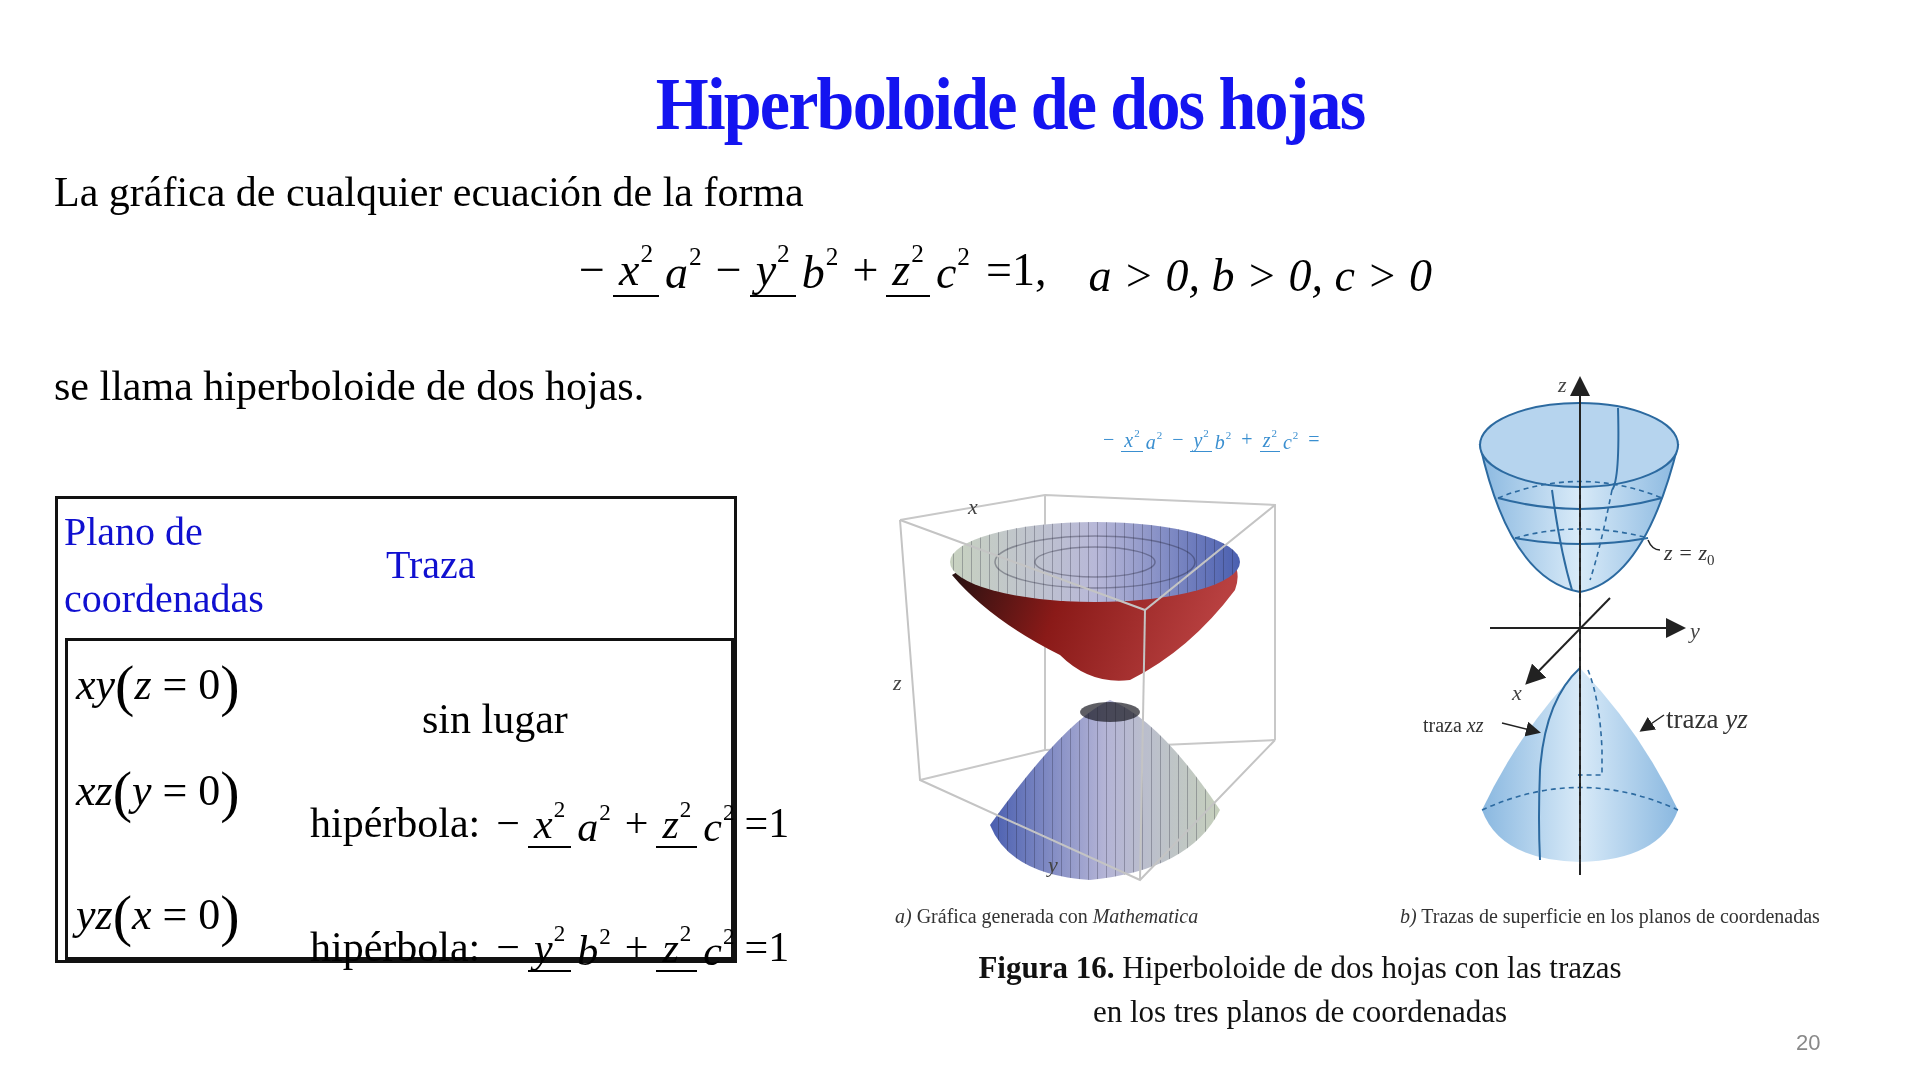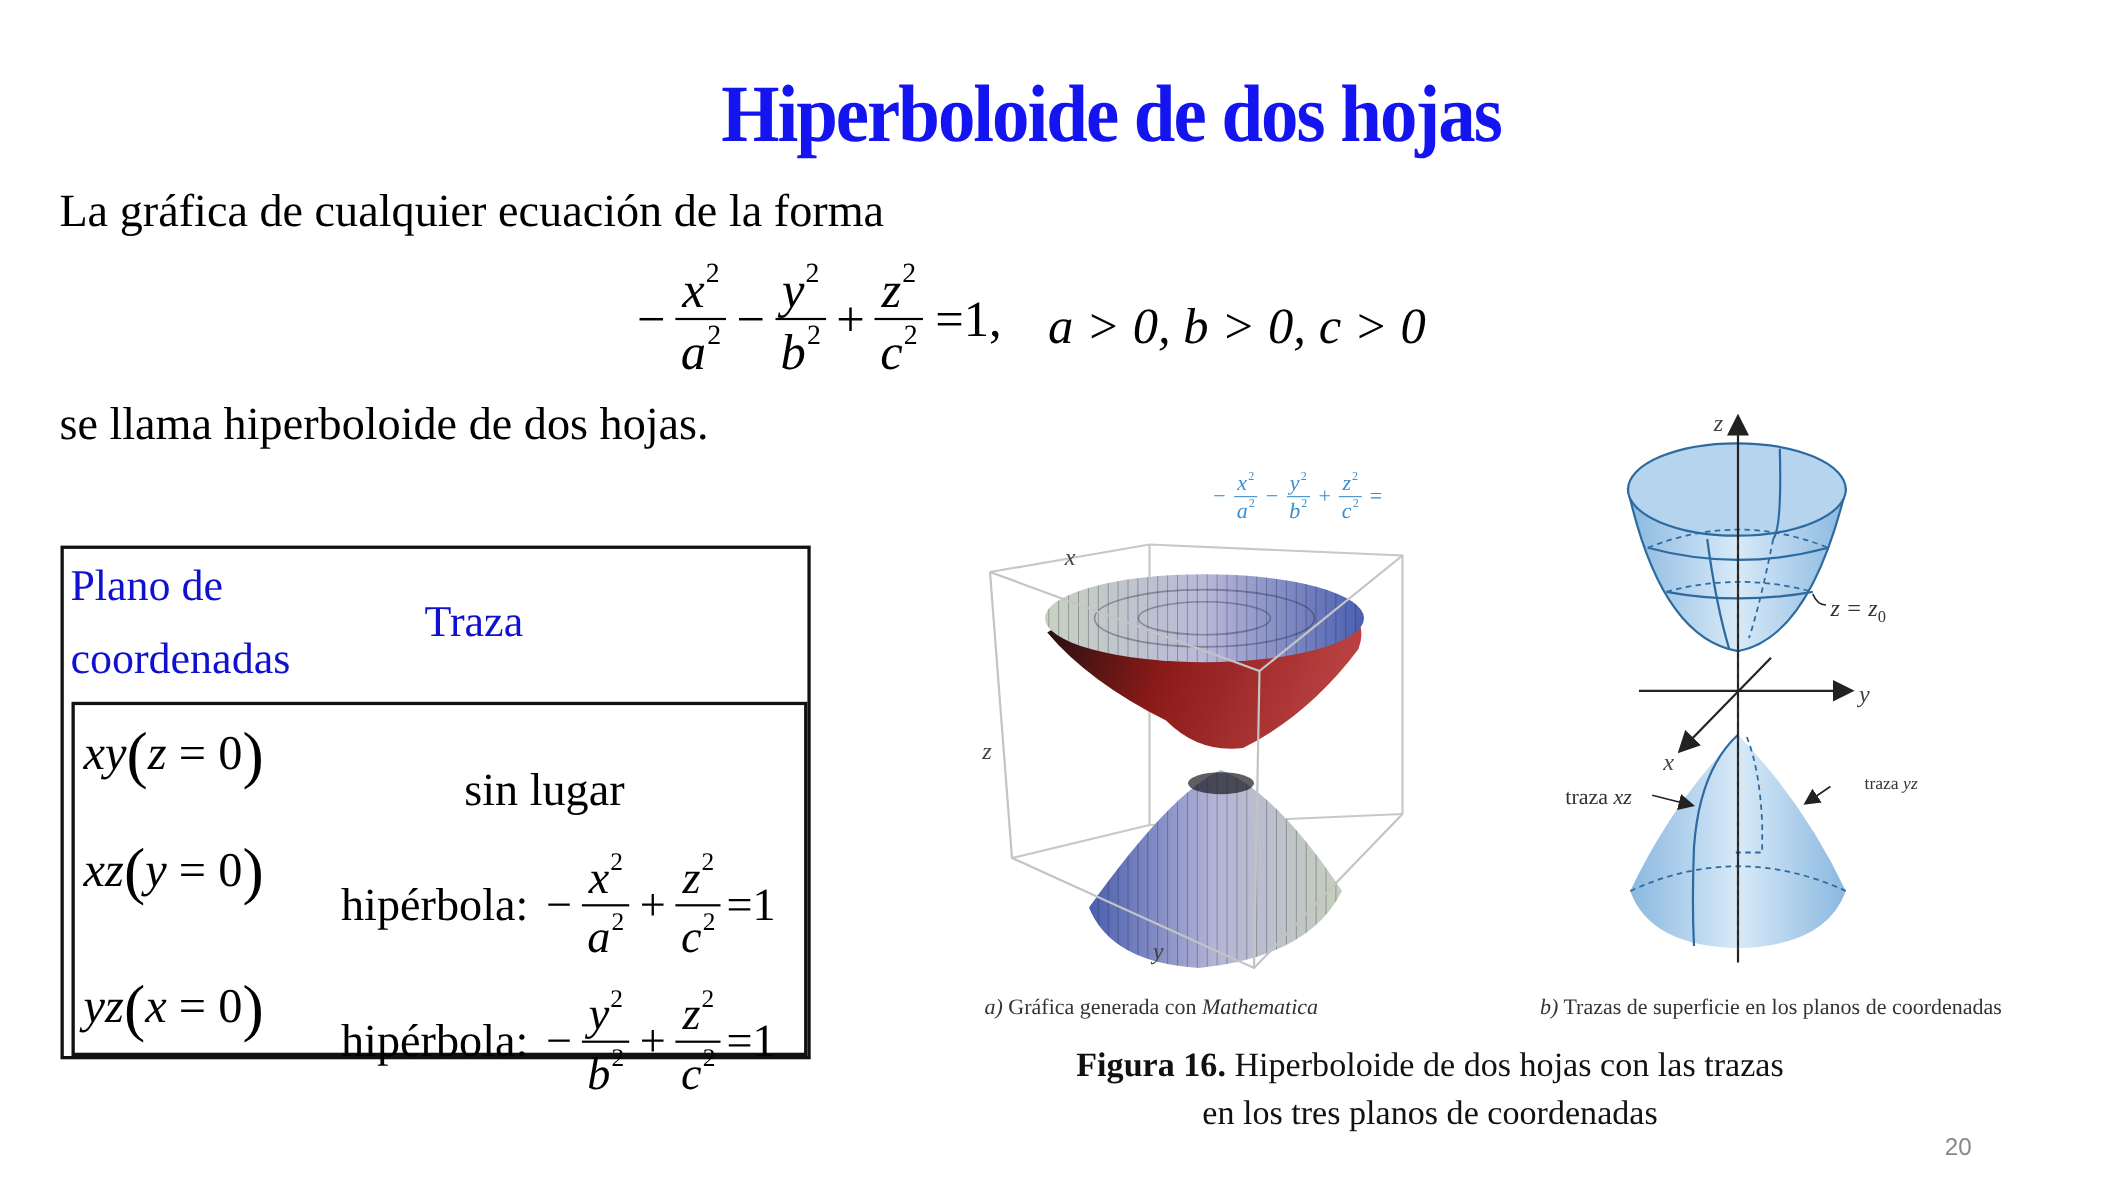--- a/index.html
+++ b/index.html
@@ -5,41 +5,41 @@
   html, body { margin: 0; padding: 0; background: #ffffff; }
   body { width: 1920px; height: 1080px; position: relative; overflow: hidden;
          font-family: "Liberation Serif", "DejaVu Serif", serif; color: #000; }
   .abs { position: absolute; }
   .title { left: 0; width: 2020px; top: 62px; text-align: center;
            font-size: 74px; font-weight: bold; color: #1414f0; letter-spacing: -2px;
            font-family: "Liberation Serif", serif; transform: scaleX(0.92); transform-origin: 1010px 0; }
   .body-text { font-size: 42px; font-family: "Liberation Serif", serif; }
   .math { font-family: "Liberation Serif", serif; font-style: italic; }
   .up { font-style: normal; }
-  .frac { display: inline-flex; flex-direction: column; align-items: center; vertical-align: middle; margin: 0 4px; }
+  .frac { display: inline-flex; align-items: center; vertical-align: middle; margin: 0 4px; }
   .frac .num { padding: 0 6px 2px; border-bottom: 2px solid #000; line-height: 1; }
   .frac .den { padding: 2px 6px 0; line-height: 1; }
   .frac sup { font-size: 0.55em; font-style: normal; vertical-align: 0.9em; margin-left: 1px; }
   .eq-main { left: 575px; top: 236px; font-size: 46px; display: flex; align-items: center; white-space: nowrap; }
   .op { font-style: normal; margin: 0 4px; }
   
   .tbl-outer { left: 55px; top: 496px; width: 682px; height: 467px; border: 3px solid #111; box-sizing: border-box; }
   .tbl-inner { left: 65px; top: 638px; width: 669px; height: 322px; border: 3px solid #111; box-sizing: border-box; }
   .th { color: #1010d0; font-size: 40px; font-family: "Liberation Serif", serif; }
   .row-label { font-size: 44px; font-style: italic; }
   .row-label .paren { font-style: normal; font-size: 58px; vertical-align: -6px; font-weight: 100; }
   .row-label .n { font-style: normal; }
   .trace { font-size: 42px; margin-top: 40px; }
   .trace .frac { font-size: 42px; }
   .trace .frac .num, .trace .frac .den { font-style: italic; }
   
   .caption-small { font-size: 20px; color: #333; font-family: "Liberation Serif", serif; white-space: nowrap; }
   .fig-caption { font-family: Liberation Serif, serif; font-size: 31px; color: #111; text-align: center; line-height: 44px; }
   .fig-caption b { font-weight: bold; }
-  .page-num { font-family: "Liberation Sans", sans-serif; font-size: 22px; color: #888; }
+  .page-num { font-family: "Liberation Sans", sans-serif; font-size: 22px; color: #888; margin-left: 28px; }
   .axis-lbl { font-family: "Liberation Serif", serif; font-style: italic; font-size: 22px; color: #444; }
   .blue-eq { font-family: "Liberation Serif", serif; font-style: italic; color: #3a8fd0; font-size: 20px; display: flex; align-items: center; }
   .blue-eq .frac .num { border-bottom: 1.5px solid #3a8fd0; padding: 0 3px 1px; }
   .blue-eq .frac .den { padding: 1px 3px 0; }
   .blue-eq .op { margin: 0 3px; }
 </style>
 </head>
 <body>
 
 <div class="abs title">Hiperboloide de dos hojas</div>
@@ -226,21 +226,21 @@
 </svg>
 <div class="abs axis-lbl" style="left:1558px; top:372px;">z</div>
 <div class="abs axis-lbl" style="left:1690px; top:618px;">y</div>
 <div class="abs axis-lbl" style="left:1512px; top:680px;">x</div>
 <div class="abs axis-lbl" style="left:1664px; top:540px; color:#333;">
   <span>z = z</span><sub class="up" style="font-size:15px;">0</sub>
 </div>
 <div class="abs caption-small" style="left:1423px; top:714px; font-size:20px;">
   <span>traza</span> <i>xz</i>
 </div>
-<div class="abs caption-small" style="left:1666px; top:704px; font-size:16px;margin-left:29px;">
+<div class="abs caption-small" style="left:1666px; top:704px; font-size:27px;">
   <span>traza</span> <i>yz</i>
 </div>
 
 <div class="abs caption-small" style="left:1400px; top:905px;">
   <i>b)</i> <span>Trazas de superficie en los planos de coordenadas</span>
 </div>
 
 <div class="abs fig-caption" style="left:880px; top:946px; width:840px;">
   <div><b>Figura 16.</b> <span>Hiperboloide de dos hojas con las trazas</span></div>
   <div>en los tres planos de coordenadas</div>

